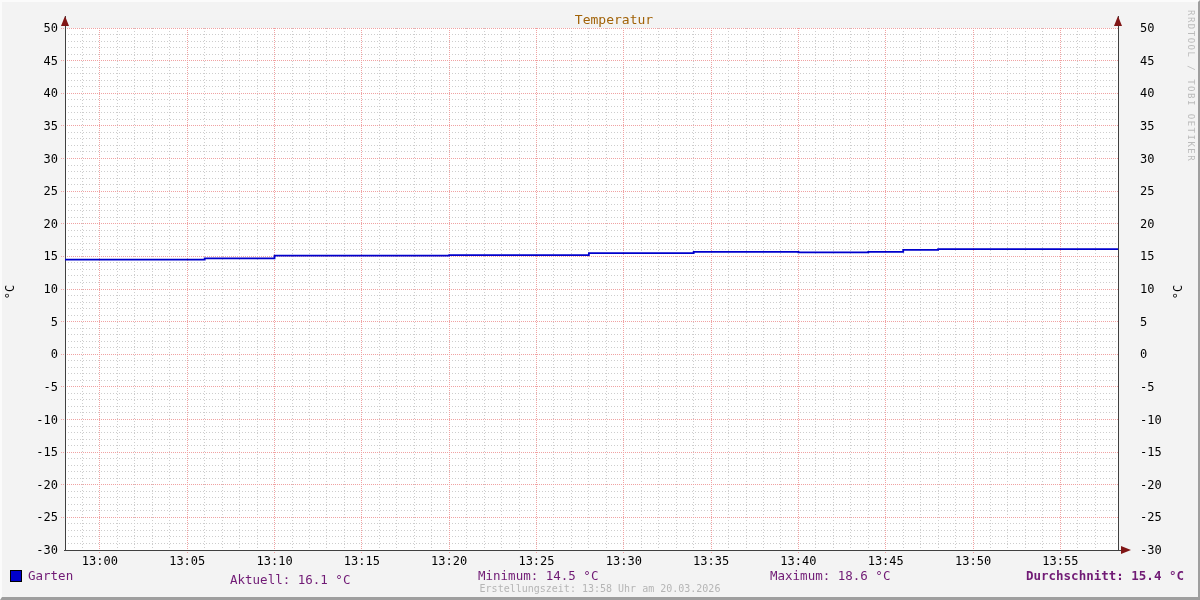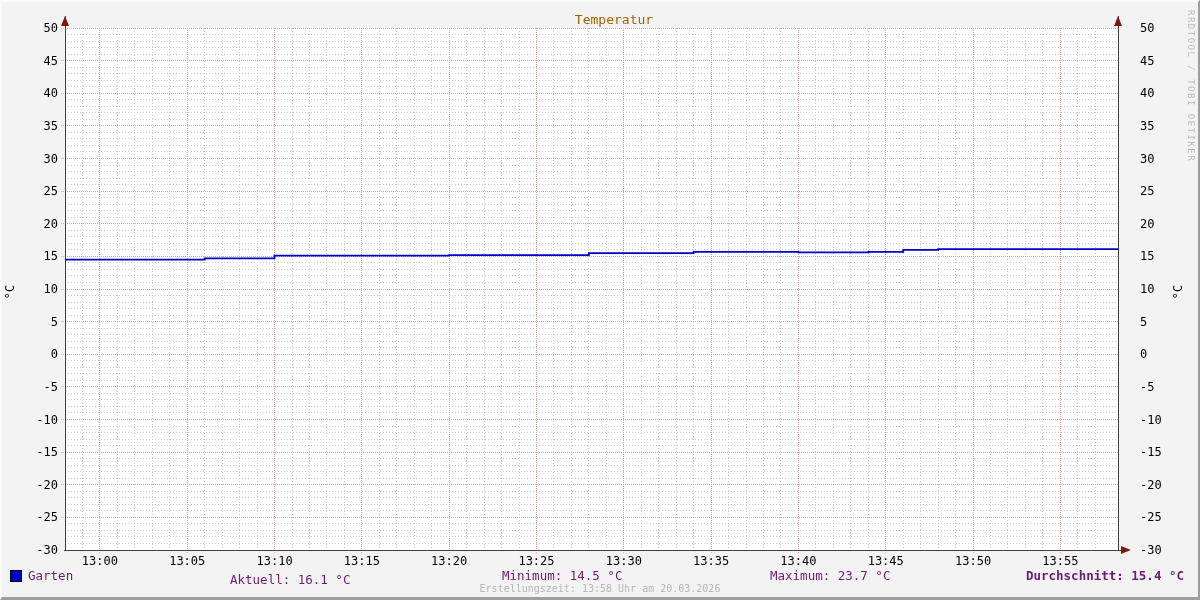--- a/index.html
+++ b/index.html
@@ -25,21 +25,21 @@
     position:absolute;top:8px;right:2px;
     writing-mode:vertical-rl;font-size:9px;letter-spacing:1.5px;color:#bbbbbb;
   }
   .legend-row{position:absolute;left:0;top:566px;width:1196px;height:16px;font-size:12.5px;color:#701a75;}
   .legend-swatch{
     position:absolute;left:8px;top:2px;width:10px;height:10px;
     border:1px solid #000;
   }
   .legend-name{position:absolute;left:26px;top:0;}
   .stat-aktuell{position:absolute;left:228px;top:4px;}
-  .stat-minimum{position:absolute;left:500px;top:0;}
+  .stat-minimum{position:absolute;left:476px;top:0;}
   .stat-maximum{position:absolute;left:768px;top:0;}
   .stat-durchschnitt{position:absolute;right:14px;top:0;font-weight:bold;}
   .footer-note{
     position:absolute;left:0;top:581px;width:1196px;text-align:center;
     font-size:10px;color:#b5b5b5;
   }
 </style>
 </head>
 <body>
 
@@ -258,19 +258,19 @@
   <div class="unit-label unit-left">°C</div>
   <div class="unit-label unit-right">°C</div>
 
   <div class="watermark">RRDTOOL / TOBI OETIKER</div>
 
   <div class="legend-row">
     <span class="legend-swatch" style="background: rgb(0, 0, 204);"></span>
     <span class="legend-name">Garten</span>
     <span class="stat-aktuell">Aktuell: 16.1 °C</span>
     <span class="stat-minimum">Minimum: 14.5 °C</span>
-    <span class="stat-maximum">Maximum: 23.7 °C</span>
+    <span class="stat-maximum">Maximum: 18.6 °C</span>
     <span class="stat-durchschnitt">Durchschnitt: 15.4 °C</span>
   </div>
 
   <div class="footer-note">Erstellungszeit: 13:58 Uhr am 20.03.2026</div>
 
 </div>
 
 </body></html>

